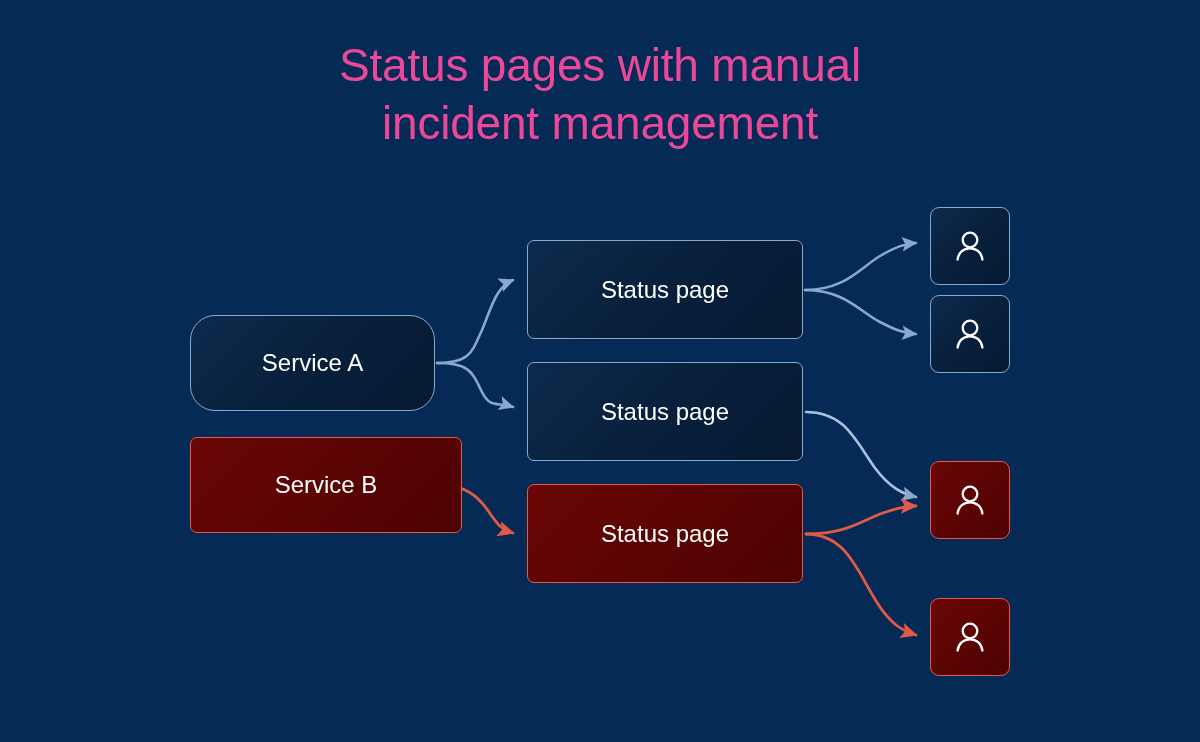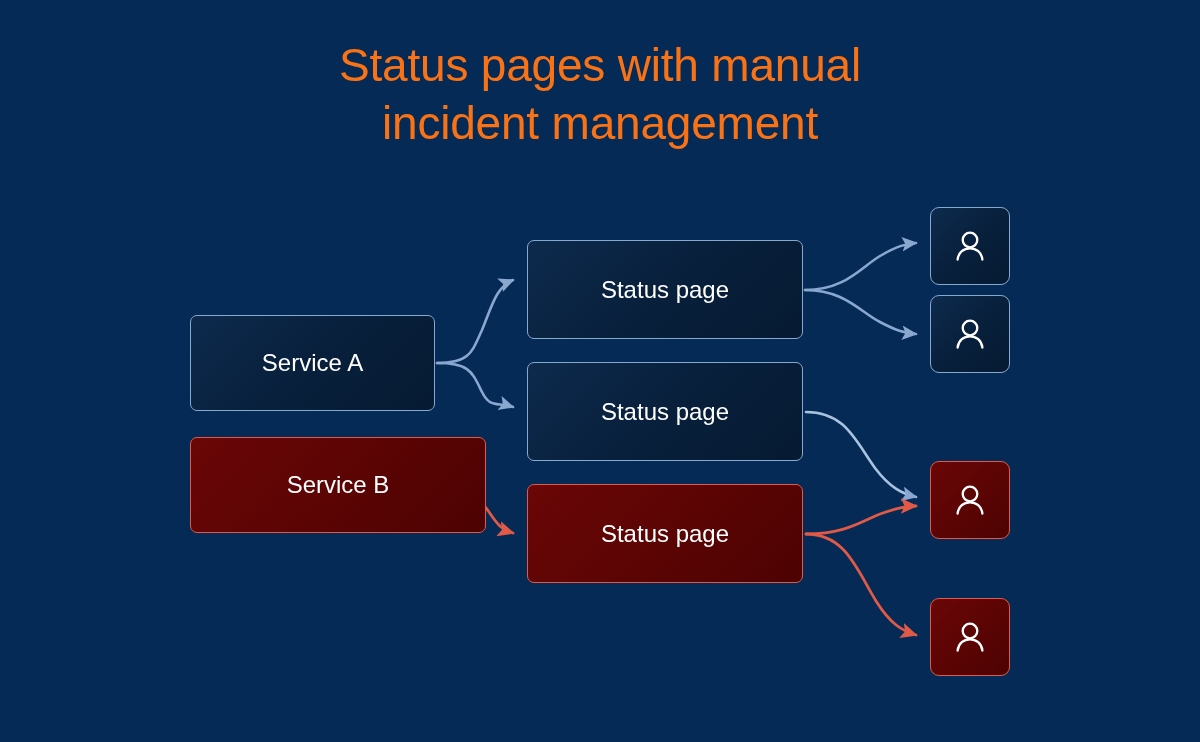--- a/index.html
+++ b/index.html
@@ -19,21 +19,21 @@
     height: 742px;
   }
 
   
   #title {
     position: absolute;
     left: 0;
     top: 36px;
     width: 1200px;
     text-align: center;
-    color: #f97316;
+    color: #ec4899;
     font-size: 46px;
     line-height: 58px;
     font-weight: 400;
     letter-spacing: -0.2px;
     white-space: pre-line;
   }
 
   
   .node {
     position: absolute;
@@ -56,22 +56,22 @@
   .node.blue {
     background: linear-gradient(135deg, #0d2a4d 0%, #08203c 48%, #061a32 100%);
     border: 1px solid #87a9cd;
   }
   .node.red {
     background: linear-gradient(135deg, #6a0606 0%, #5c0404 50%, #4d0202 100%);
     border: 1px solid #e05a47;
   }
 
   
-  #service-a { left: 190px; top: 315px; width: 245px; height: 96px; }
-  #service-b { left: 190px; top: 437px; width: 296px; height: 96px; }
+  #service-a { left: 190px; top: 315px; width: 245px; height: 96px; border-radius: 25px; }
+  #service-b { left: 190px; top: 437px; width: 272px; height: 96px; }
 
   
   #status-page-1 { left: 527px; top: 240px; width: 276px; height: 99px; }
   #status-page-2 { left: 527px; top: 362px; width: 276px; height: 99px; }
   #status-page-3 { left: 527px; top: 484px; width: 276px; height: 99px; }
 
   
   .person-node {
     position: absolute;
     box-sizing: border-box;

